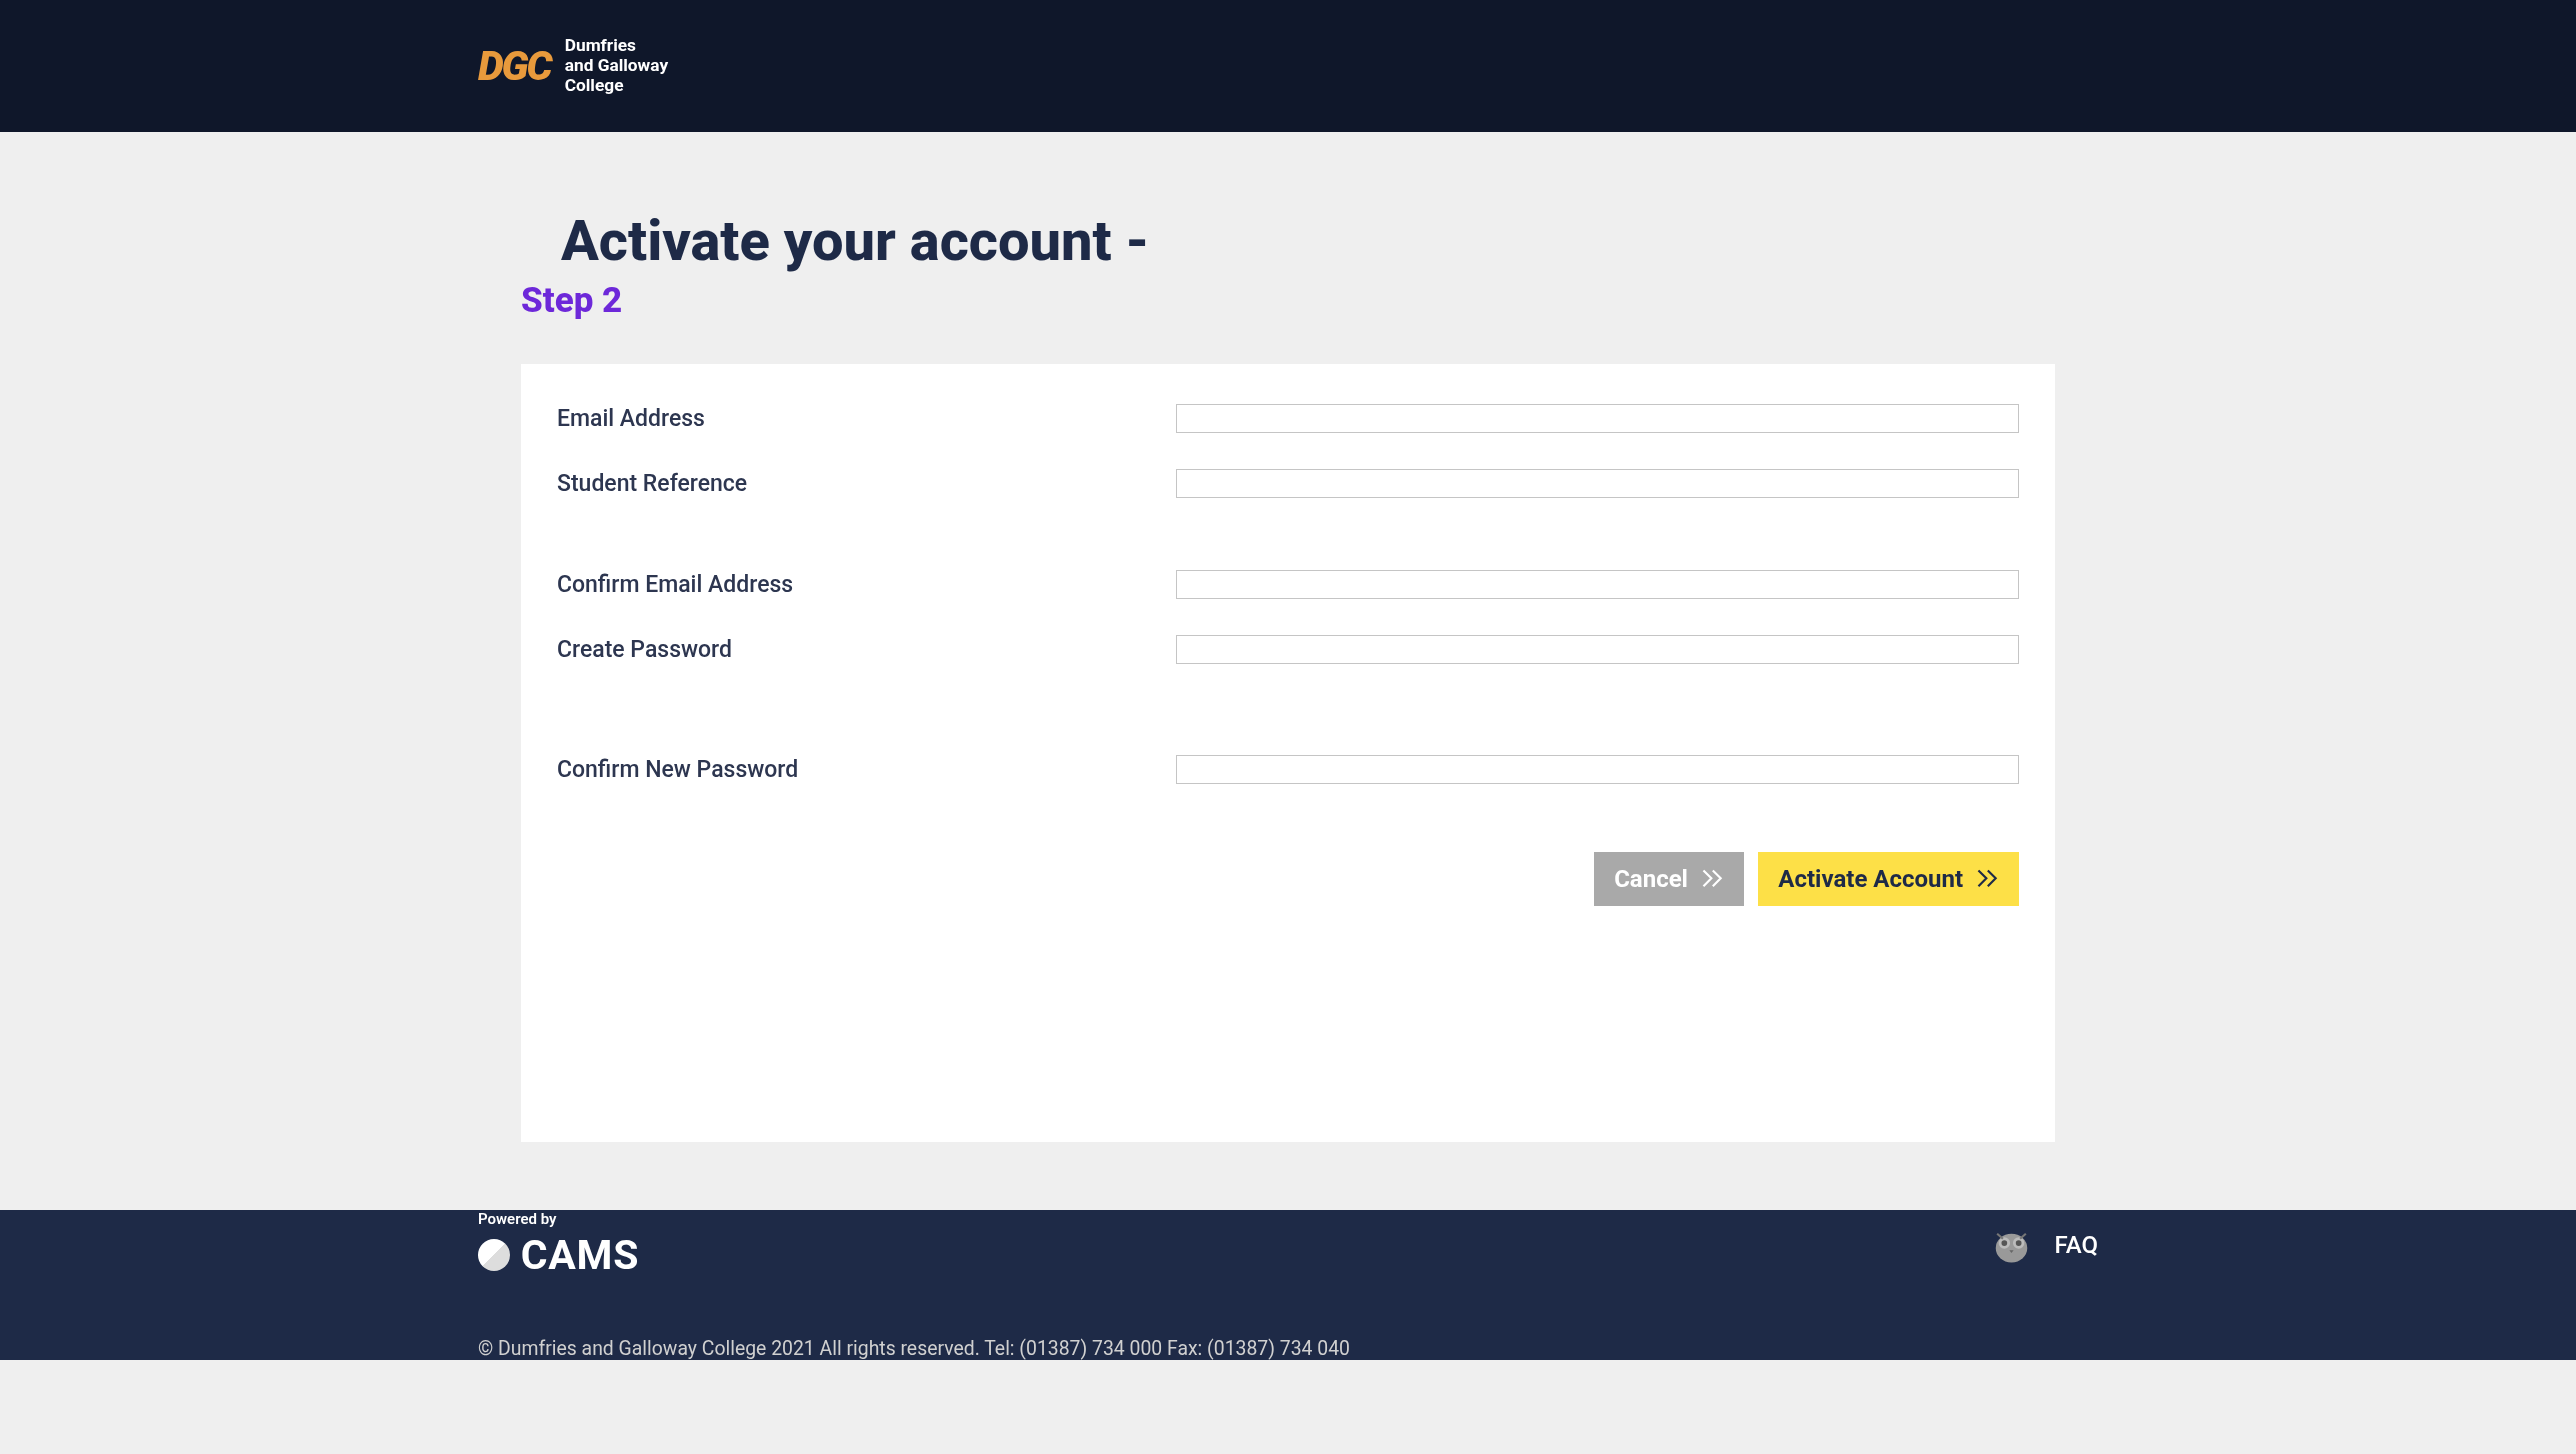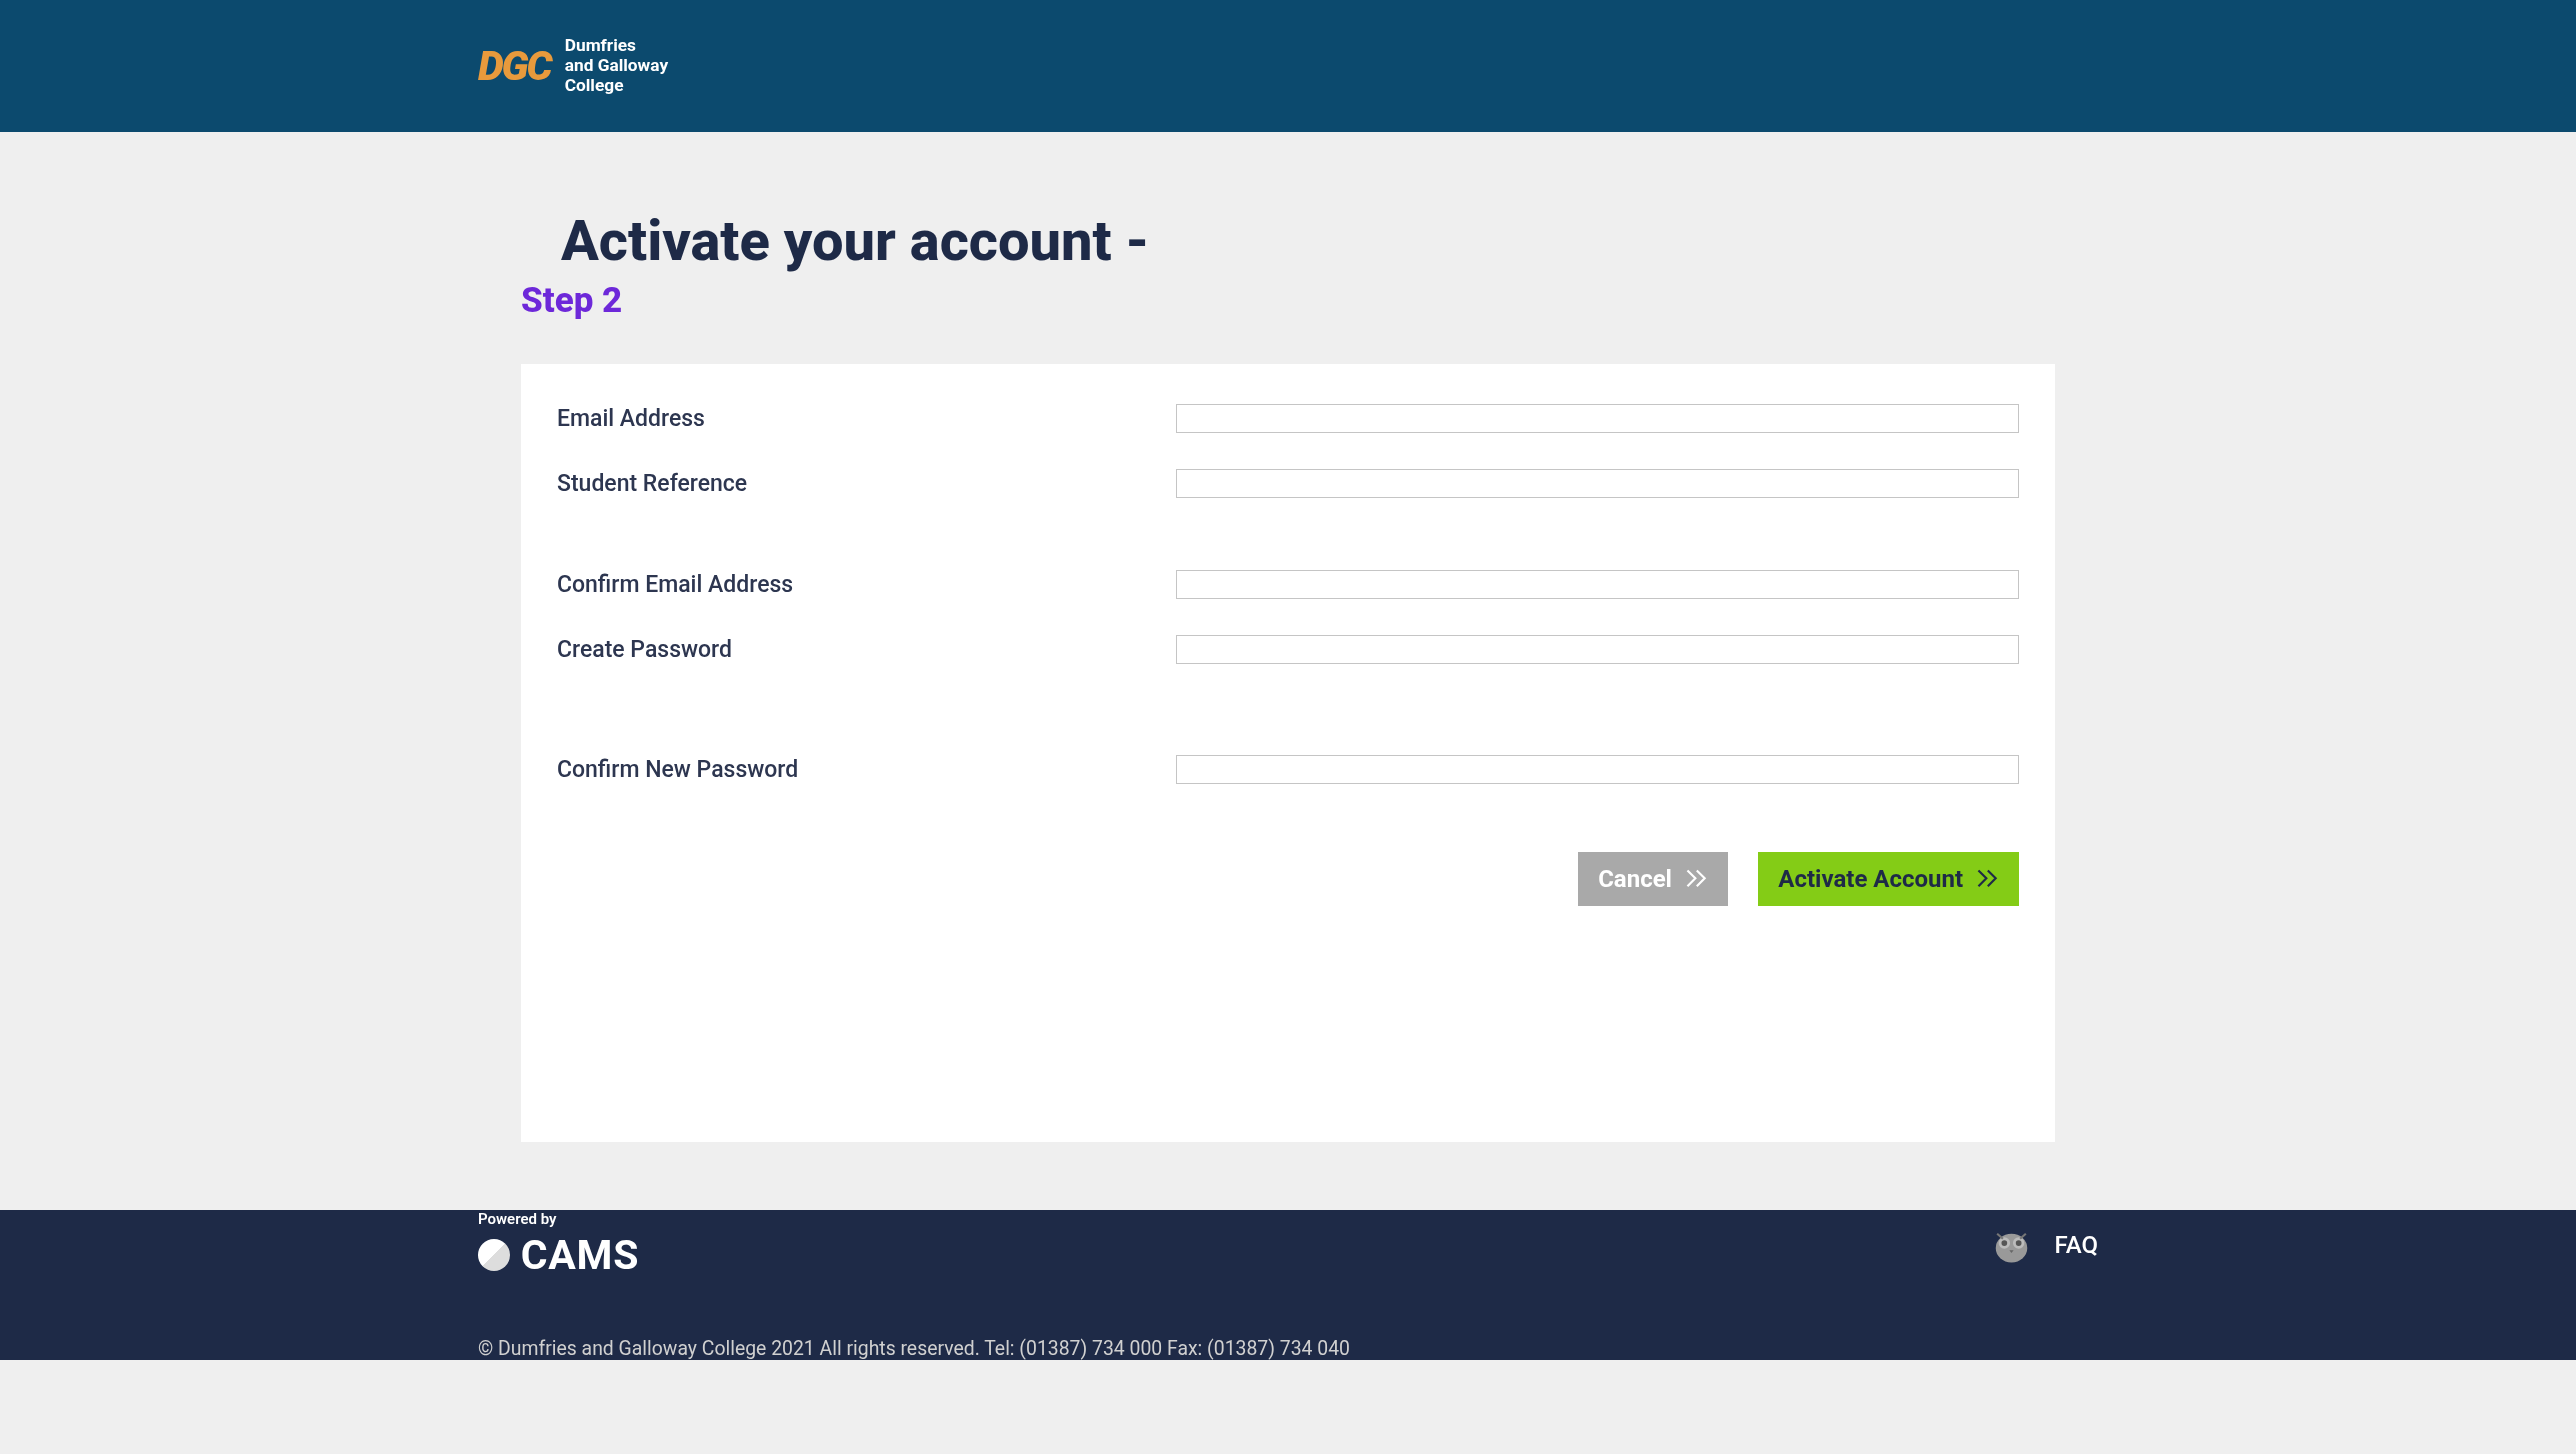--- a/index.html
+++ b/index.html
@@ -8,21 +8,21 @@
       box-sizing: border-box;
     }
     
     body {
       font-family: -apple-system, BlinkMacSystemFont, 'Segoe UI', Roboto, Arial, sans-serif;
       background-color: #efefef;
       color: #1e2a47;
     }
     
     .header {
-      background-color: #0c4a6e;
+      background-color: #0f172a;
       height: 132px;
       display: flex;
       align-items: center;
       padding: 0 52px;
     }
     
     .header-inner {
       max-width: 1620px;
       width: 100%;
       margin: 0 auto;
@@ -132,23 +132,22 @@
       cursor: pointer;
       font-family: inherit;
     }
     
     .btn-cancel {
       background-color: #a9a9a9;
       color: white;
     }
     
     .btn-activate {
-      background-color: #84cc16;
+      background-color: #fde047;
       color: #1e2a47;
-      margin-left: 16px;
     }
     
     .chevron-icon {
       width: 21.6px;
       height: 18.7px;
     }
     
     .footer {
       background-color: #1e2a47;
       color: white;

